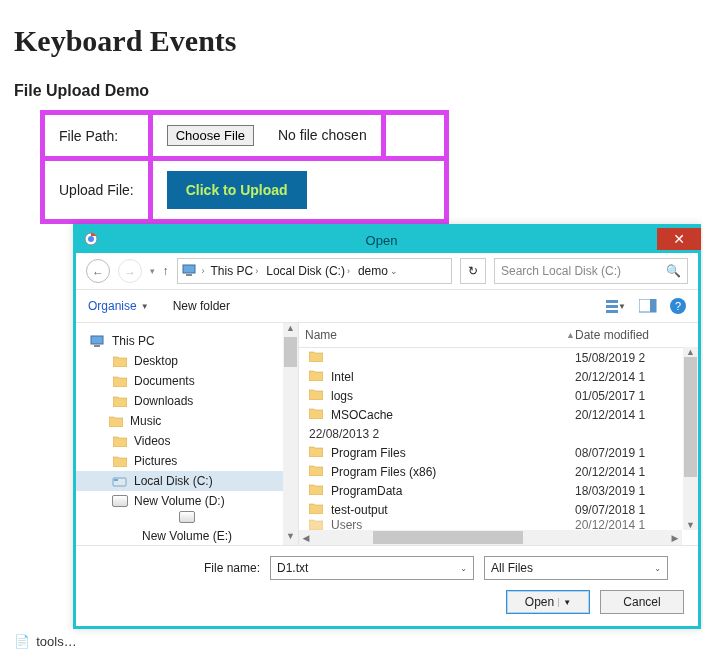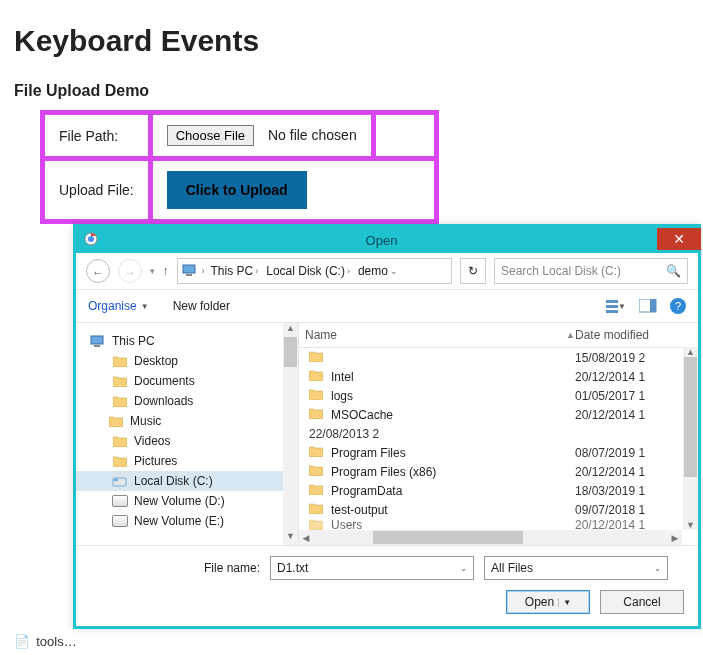--- a/index.html
+++ b/index.html
@@ -1,21 +1,21 @@
 <!DOCTYPE html>
 <html><head>
 <meta charset="utf-8">
 <style>
   html,body{margin:0;padding:0;font-family:"Segoe UI",Arial,sans-serif;font-size:13px;color:#222;background:#fff;width:703px;height:655px;overflow:hidden;position:relative}
-  h1{font-family:Liberation Sans, sans-serif;font-weight:700;font-size:30px;margin:24px 0 24px 14px}
+  h1{font-family:Liberation Serif, serif;font-weight:700;font-size:30px;margin:24px 0 24px 14px}
   h3{font-family:Arial,sans-serif;font-weight:700;font-size:16px;margin:0 0 10px 14px}
   table.demo{border-collapse:collapse;margin-left:40px}
   table.demo td{border:5px solid #d946ef;padding:10px 14px;font-size:14px}
-  .choose-btn{border:1px solid #777;background:#efefef;font-size:13px;padding:2px 8px;margin-right:10px}
-  .upload-btn{display:inline-block;background:#0d6aa0;color:#000000;font-weight:700;border:1px solid #0d6aa0;padding:10px 18px;font-size:14px}
+  .choose-btn{border:1px solid #777;background:#efefef;font-size:13px;padding:2px 8px;margin-right:20px}
+  .upload-btn{display:inline-block;background:#0d6aa0;color:#bef264;font-weight:700;border:1px solid #0d6aa0;padding:10px 18px;font-size:14px}
   .status-file{display:flex;align-items:center;position:absolute;bottom:6px;left:14px;font-size:13px;color:#333}
   .status-file .icon{margin-right:6px}
 
   
   .dlg{position:absolute;top:224px;left:73px;width:622px;border:3px solid #1fc3cf;box-shadow:0 0 8px rgba(0,0,0,.15);background:#fff;font-size:12px}
   .dlg-title{height:26px;background:#1fc3cf;display:flex;align-items:center}
   .dlg-title .chrome{width:30px;text-align:center;font-size:14px}
   .dlg-title .t{flex:1;text-align:center;color:#05485a;font-size:13px}
   .dlg-title .close{width:44px;height:22px;background:#c63a2a;color:#fff;display:flex;align-items:center;justify-content:center;font-size:14px;margin-right:-3px;margin-top:-3px}
   .toolbar{height:36px;border-bottom:1px solid #e5e5e5;display:flex;align-items:center;padding:0 10px;gap:8px}
@@ -248,21 +248,21 @@
               </svg>
             </span>
             <span>Local Disk (C:)</span>
           </div>
           <div class="node" style="padding-left: 36px;">
             <span class="icon">
               <span class="drive-ic"></span>
             </span>
             <span>New Volume (D:)</span>
           </div>
-          <div class="node" style="padding-left: 36px;">
+          <div class="node" style=" flex-direction: column;">
             <span class="icon">
               <span class="drive-ic"></span>
             </span>
             <span>New Volume (E:)</span>
           </div>
         </div>
       <div class="sb">
         <div class="up">▲</div>
           <div class="thumb"></div>
           <div style="flex:1"></div>

